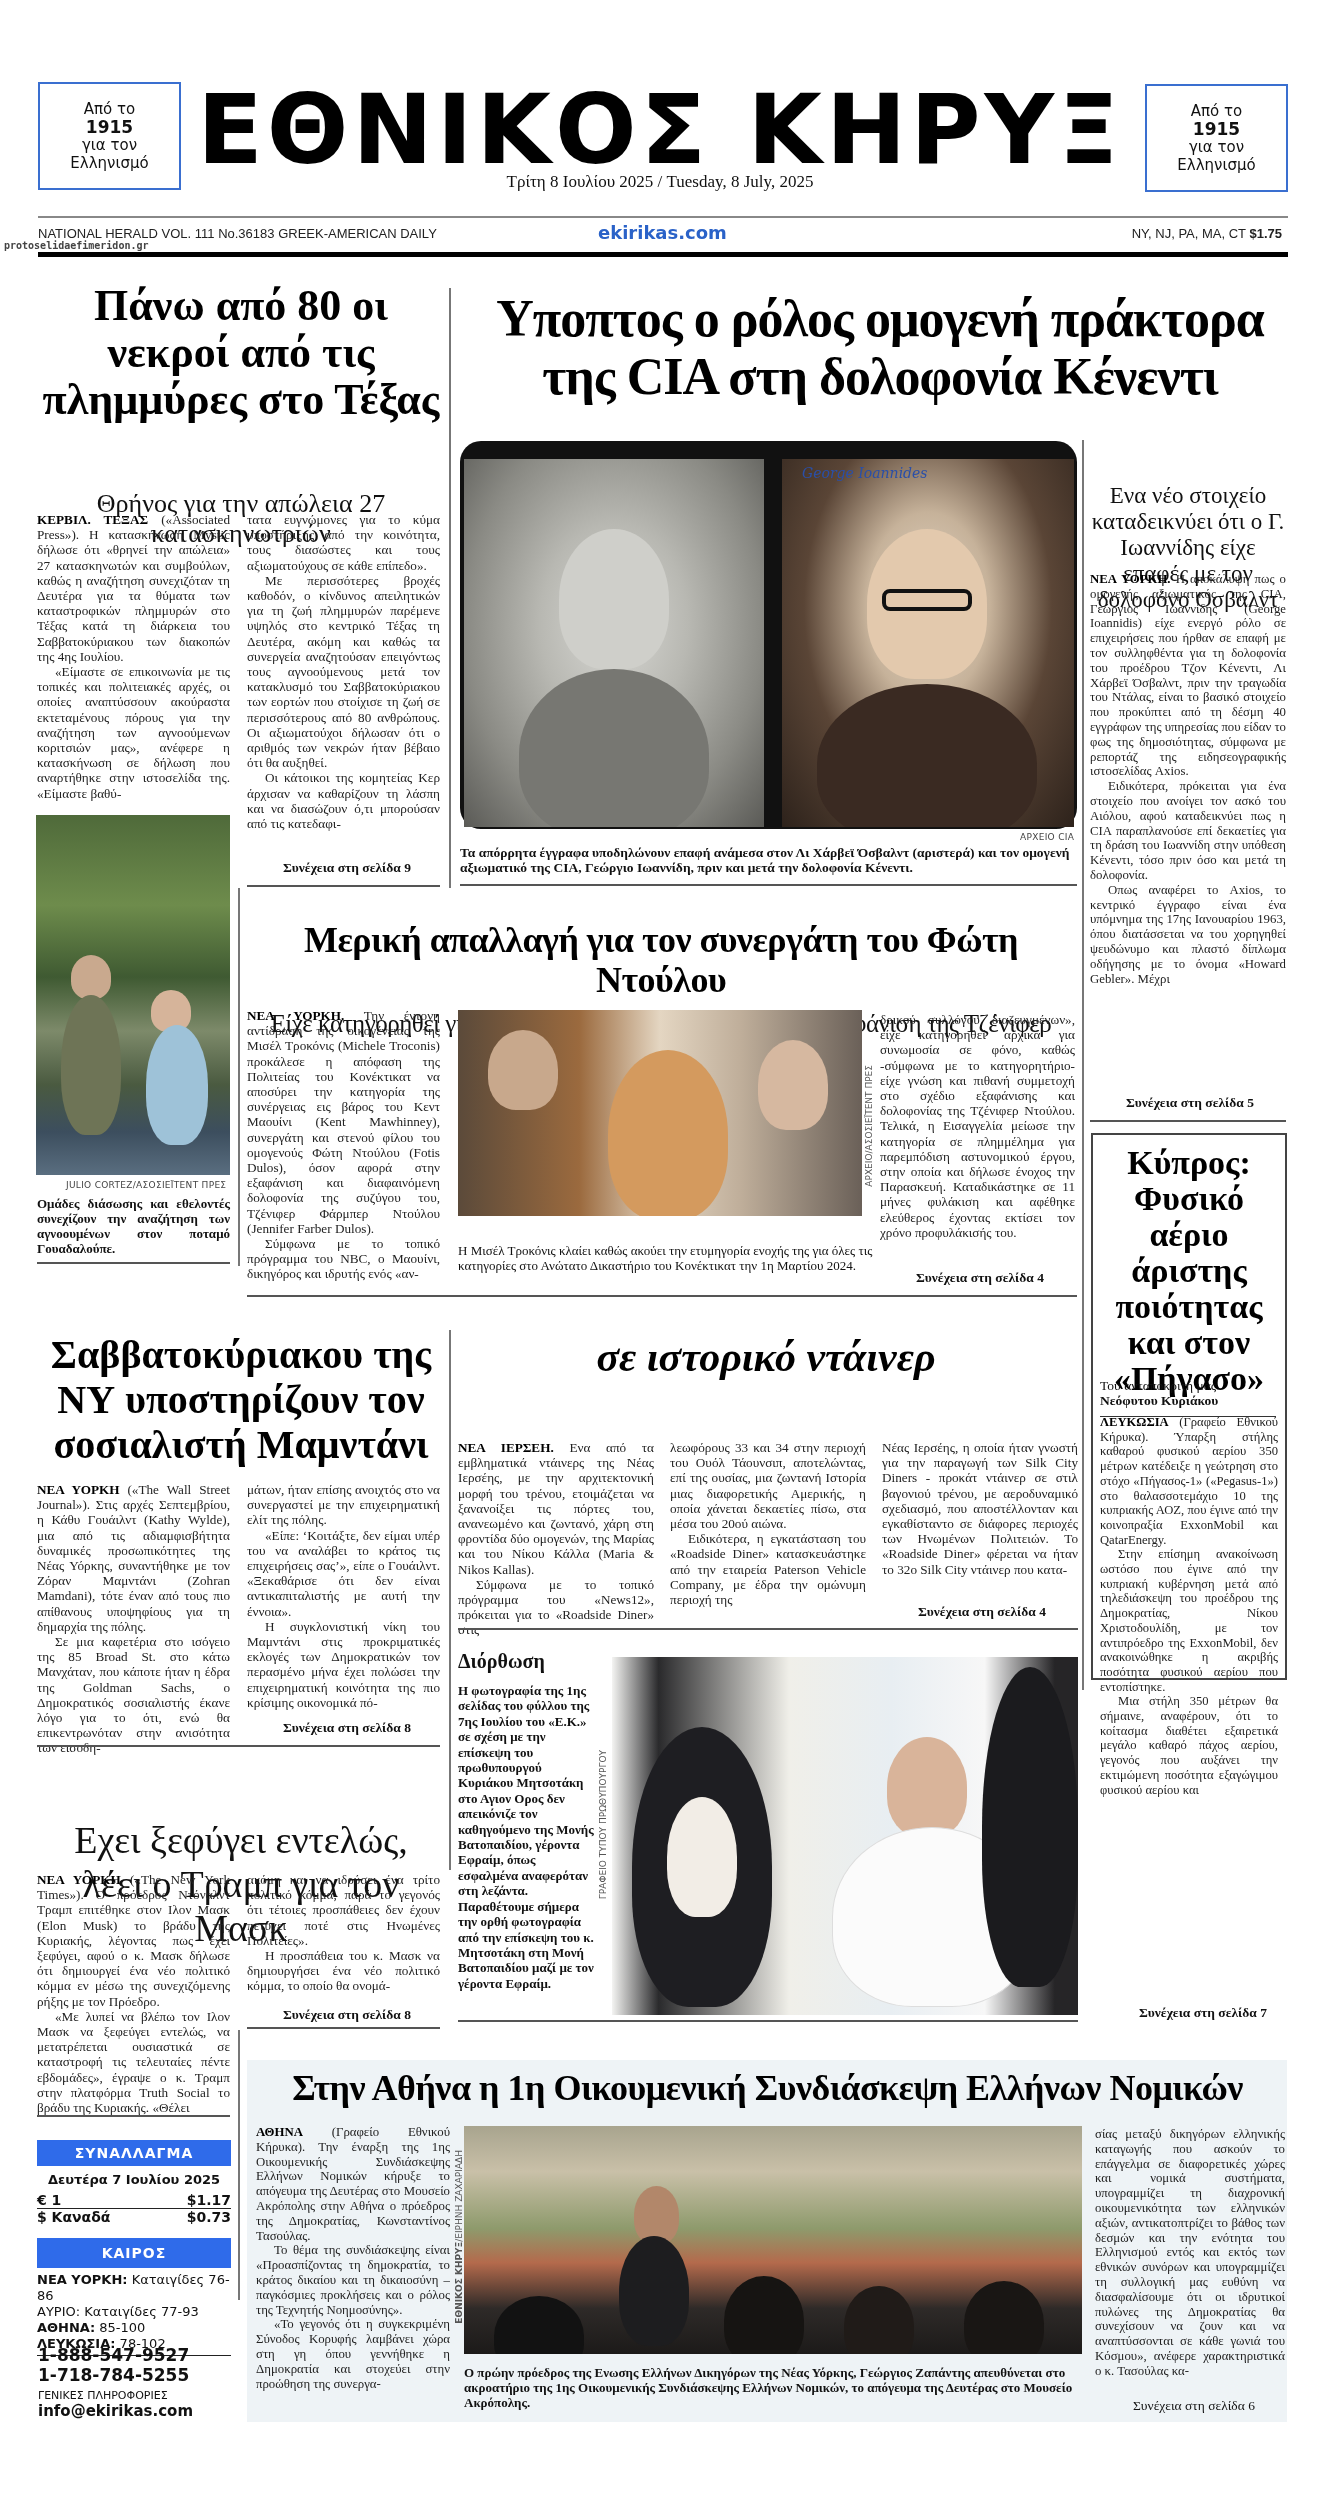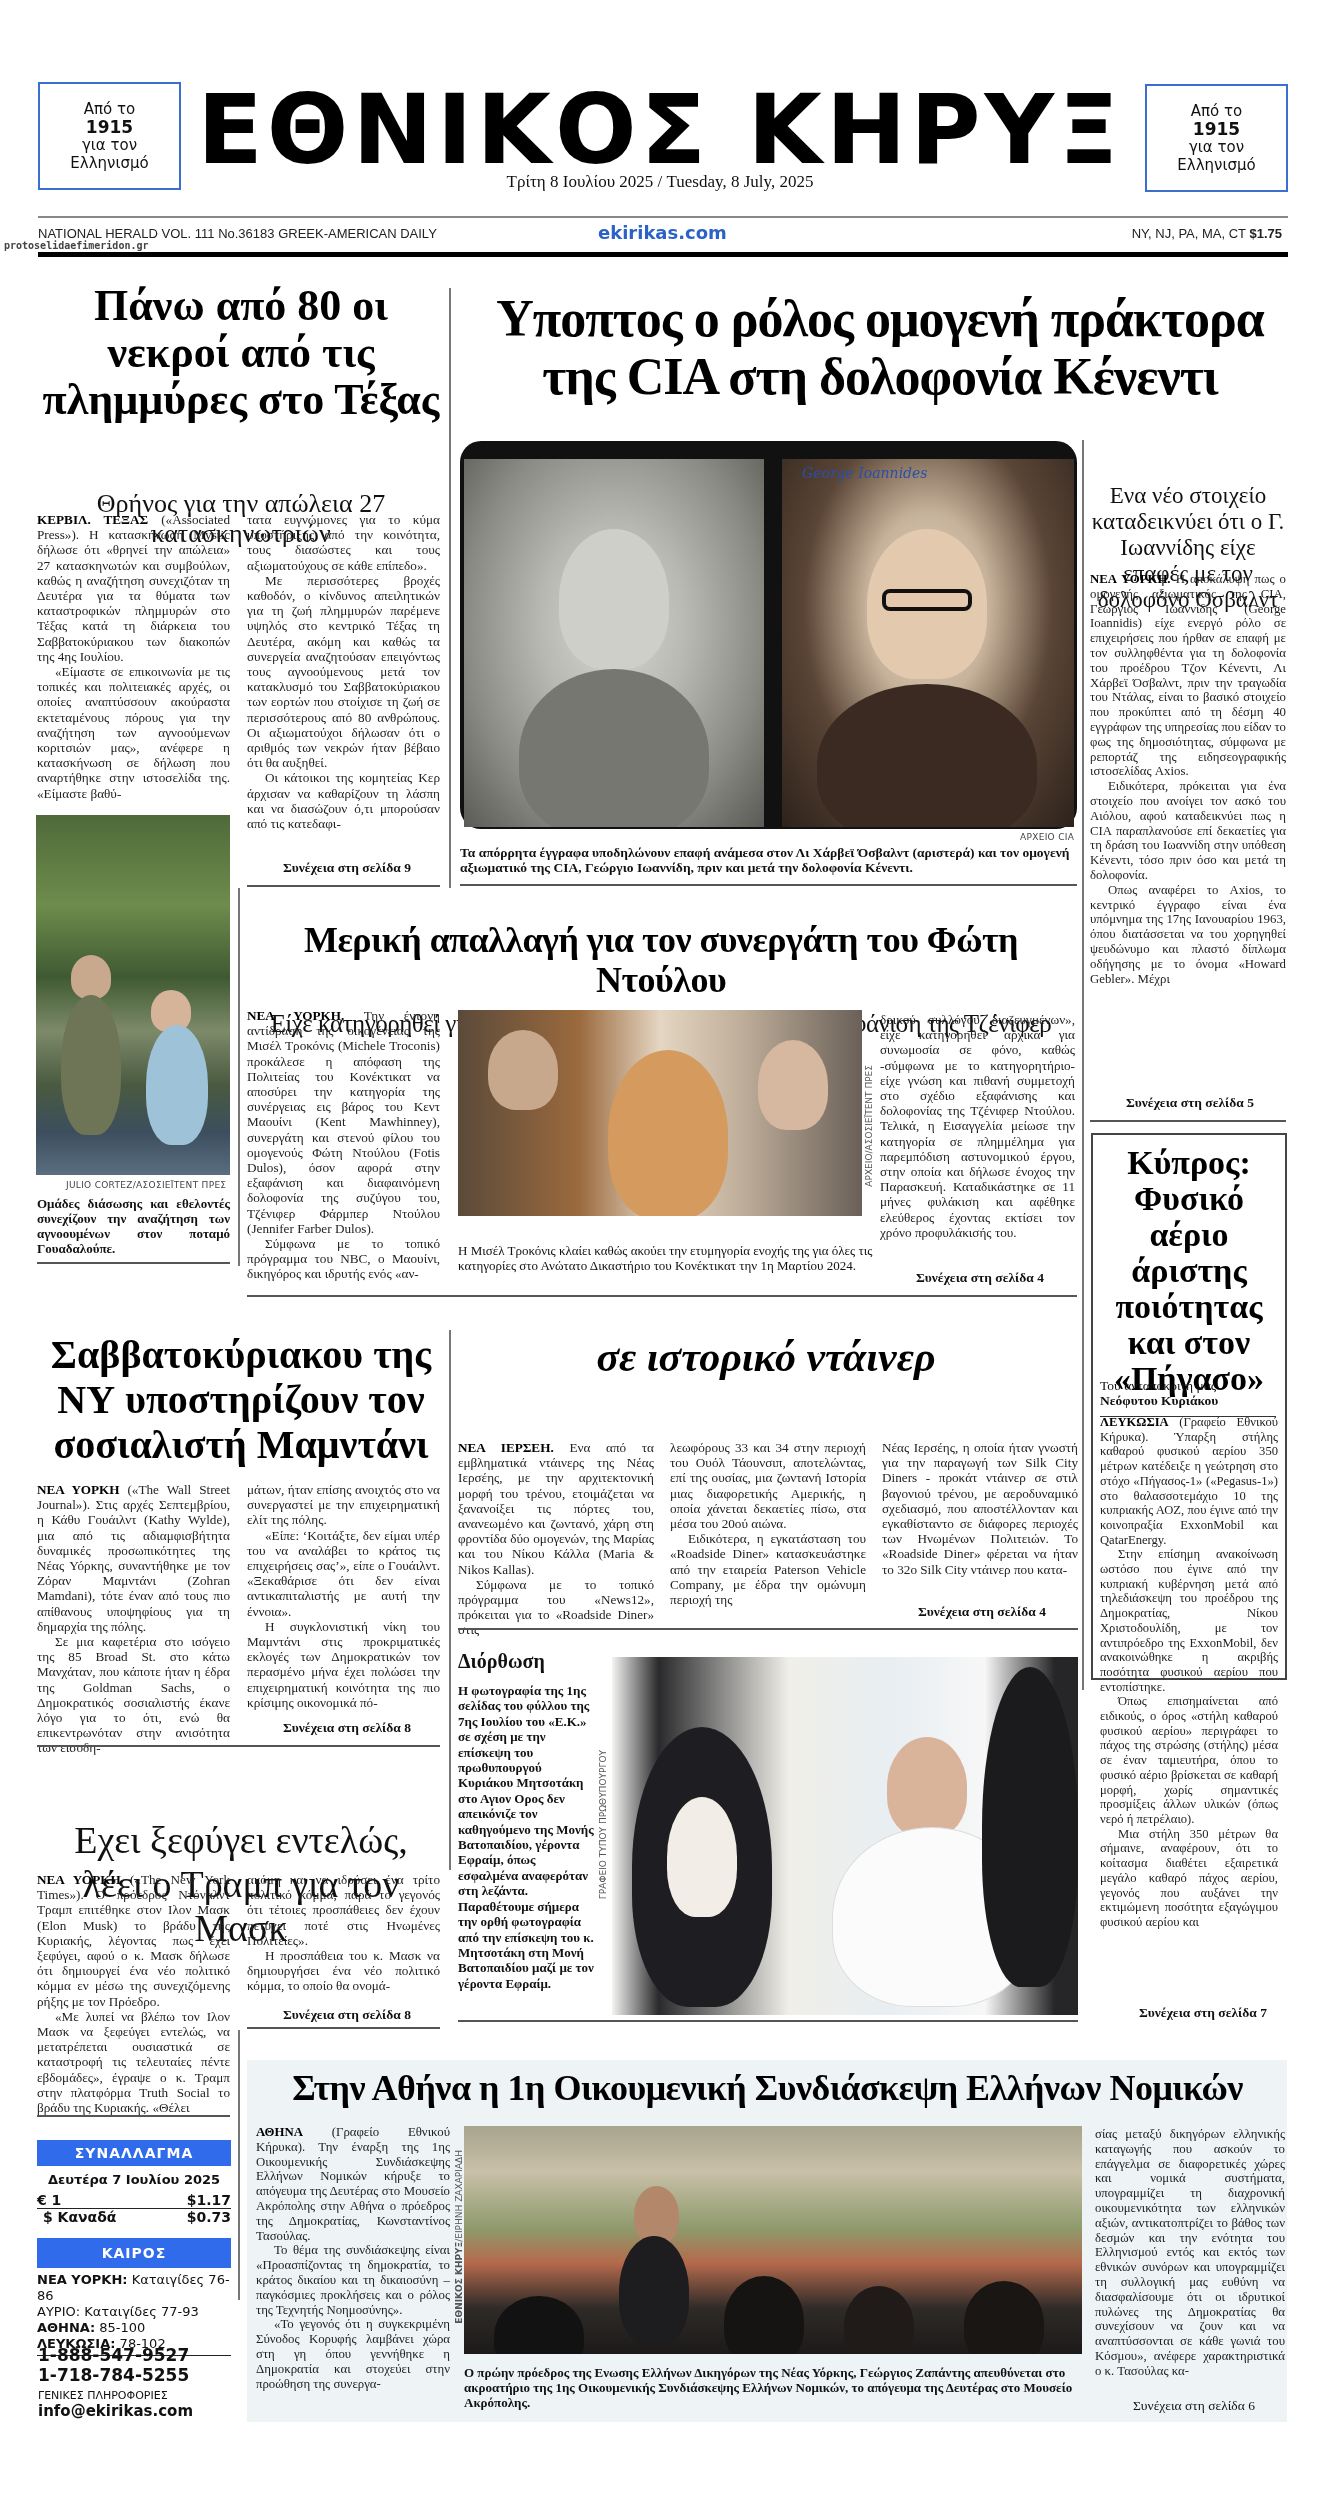--- a/index.html
+++ b/index.html
@@ -156,21 +156,20 @@
 
 <div class="abs kypros-box" style="left:1091px;top:1133px;width:196px;height:547px;"></div>
 <div class="abs h-big" style="left:1096px;top:1145px;width:186px;font-size:34px;line-height:36px;">Κύπρος: Φυσικό αέριο άριστης ποιότητας και στον «Πήγασο»</div>
 <div class="abs" style="left:1100px;top:1378px;width:176px;font-size:13.5px;line-height:15px;border-bottom:1.5px solid #333;padding-bottom:8px;">
   <div>Του ανταποκριτή μας</div>
   <b>Νεόφυτου Κυριάκου</b>
 </div>
 <div class="abs body" style="left:1100px;top:1415px;width:178px;font-size:12.6px;line-height:14.7px;">
   <p class="lead"><b>ΛΕΥΚΩΣΙΑ</b> <span>(Γραφείο Εθνικού Κήρυκα). Ύπαρξη στήλης καθαρού φυσικού αερίου 350 μέτρων κατέδειξε η γεώτρηση στο στόχο «Πήγασος-1» («Pegasus-1») στο θαλασσοτεμάχιο 10 της κυπριακής ΑΟΖ, που έγινε από την κοινοπραξία ExxonMobil και QatarEnergy.</span></p>
   <p>Στην επίσημη ανακοίνωση ωστόσο που έγινε από την κυπριακή κυβέρνηση μετά από τηλεδιάσκεψη του προέδρου της Δημοκρατίας, Νίκου Χριστοδουλίδη, με τον αντιπρόεδρο της ExxonMobil, δεν ανακοινώθηκε η ακριβής ποσότητα φυσικού αερίου που εντοπίστηκε.</p>
-  <p>Όπως επισημαίνεται από ειδικούς, ο όρος «στήλη καθαρού φυσικού αερίου» περιγράφει το πάχος της στρώσης (στήλης) μέσα σε έναν ταμιευτήρα, όπου το φυσικό αέριο βρίσκεται σε καθαρή μορφή, χωρίς σημαντικές προσμίξεις άλλων υλικών (όπως νερό ή πετρέλαιο).</p>
   <p>Μια στήλη 350 μέτρων θα σήμαινε, αναφέρουν, ότι το κοίτασμα διαθέτει εξαιρετικά μεγάλο καθαρό πάχος αερίου, γεγονός που αυξάνει την εκτιμώμενη ποσότητα εξαγώγιμου φυσικού αερίου και</p>
 </div>
 <div class="abs cont" style="left:1103px;top:2005px;">Συνέχεια στη σελίδα 7</div>
 
 <div class="abs h-big" style="left:36px;top:1332px;width:410px;font-size:40px;line-height:45px;">Σαββατοκύριακου της ΝΥ υποστηρίζουν τον σοσιαλιστή Μαμντάνι</div>
 <div class="abs body" style="left:37px;top:1482px;width:193px;">
   <p class="lead"><b>ΝΕΑ ΥΟΡΚΗ</b> <span>(«The Wall Street Journal»). Στις αρχές Σεπτεμβρίου, η Κάθυ Γουάιλντ (Kathy Wylde), μια από τις αδιαμφισβήτητα δυναμικές προσωπικότητες της Νέας Υόρκης, συναντήθηκε με τον Ζόραν Μαμντάνι (Zohran Mamdani), τότε έναν από τους πιο απίθανους υποψηφίους για τη δημαρχία της πόλης.</span></p>
   <p>Σε μια καφετέρια στο ισόγειο της 85 Broad St. στο κάτω Μανχάταν, που κάποτε ήταν η έδρα της Goldman Sachs, ο Δημοκρατικός σοσιαλιστής έκανε λόγο για το ότι, ενώ θα επικεντρωνόταν στην ανισότητα των εισοδη-</p>
 </div>
 <div class="abs body" style="left:247px;top:1482px;width:193px;">
@@ -228,21 +227,21 @@
 <div class="abs hrule" style="left:37px;top:2115px;width:193px;"></div>
 <div class="abs vrule" style="left:238px;top:2030px;height:270px;"></div>
 
 <div class="abs info-blue" style="left:37px;top:2140px;width:194px;height:26px;line-height:26px;">ΣΥΝΑΛΛΑΓΜΑ</div>
 <div class="abs sans" style="left:37px;top:2172px;width:194px;text-align:center;font-size:13px;font-weight:bold;">Δευτέρα 7 Ιουλίου 2025</div>
 <div class="abs sans" style="left:37px;top:2192px;width:194px;font-size:14px;font-weight:bold;">
   <div style="display:flex;justify-content:space-between;border-bottom:1.5px solid #222;">
     <span>€ 1</span>
     <span>$1.17</span>
   </div>
-  <div style="display:flex;justify-content:space-between;margin-left:6px;">
+  <div style="display:flex;justify-content:space-between;">
     <span>$ Καναδά</span>
     <span>$0.73</span>
   </div>
 </div>
 <div class="abs info-blue" style="left:37px;top:2238px;width:194px;height:30px;line-height:30px;">ΚΑΙΡΟΣ</div>
 <div class="abs info-text" style="left:37px;top:2272px;width:194px;border-bottom:1.5px solid #222;padding-bottom:3px;">
   <div><b>ΝΕΑ ΥΟΡΚΗ:</b> <span>Καταιγίδες 76-86</span></div>
   <div><span>ΑΥΡΙΟ:</span> <span>Καταιγίδες 77-93</span></div>
   <div><b>ΑΘΗΝΑ:</b> <span>85-100</span></div>
   <div><b>ΛΕΥΚΩΣΙΑ:</b> <span>78-102</span></div>

